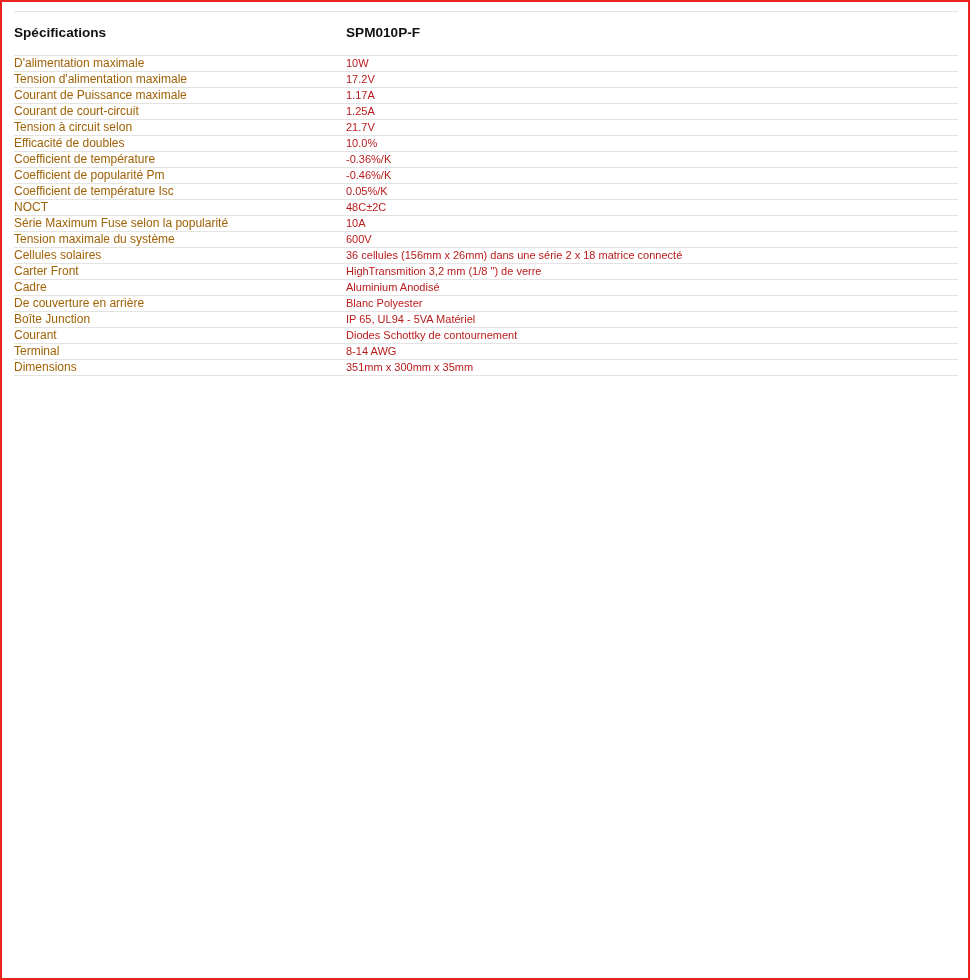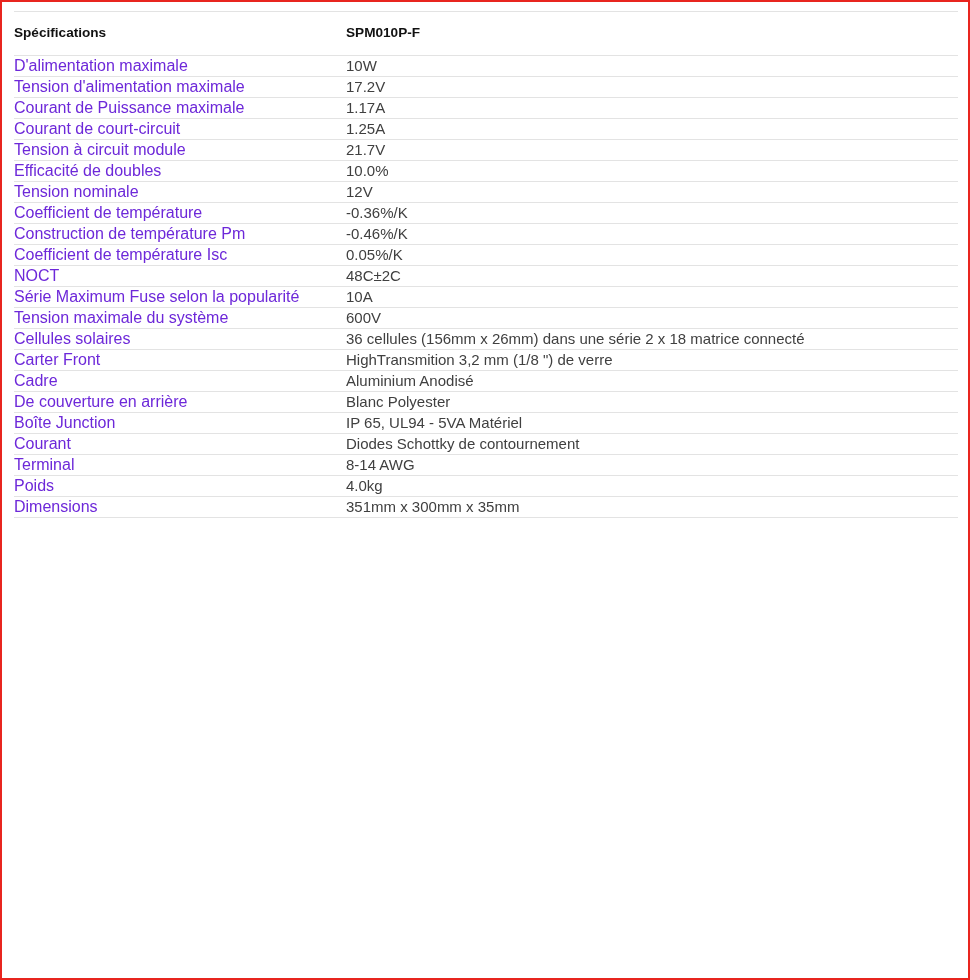--- a/index.html
+++ b/index.html
@@ -42,29 +42,29 @@
     border-top: 1px solid #e3e3e3;
   }
   table.spec td {
     padding: 0;
     vertical-align: middle;
     border: none;
   }
   td.c-label {
     width: 332px;
     padding: 11px 0 11px 16px;
-    font-size: 16px;
-    color: #6d28d9;
+    font-size: 12px;
+    color: #a16207;
     line-height: 1.25;
   }
   td.c-value {
     width: 612px;
     padding: 11px 0 11px 16px;
-    font-size: 15px;
-    color: #404040;
+    font-size: 11px;
+    color: #b91c1c;
     line-height: 1.25;
     border-left: 1px solid #e3e3e3;
   }
   tr.head td.c-label,
   tr.head td.c-value {
     font-weight: bold;
     color: #111111;
     padding-top: 13px;
     padding-bottom: 13px;
     font-size: 13.6px;
@@ -95,37 +95,33 @@
         </tr>
         <tr>
           <td class="c-label">Courant de Puissance maximale</td>
           <td class="c-value">1.17A</td>
         </tr>
         <tr>
           <td class="c-label">Courant de court-circuit</td>
           <td class="c-value">1.25A</td>
         </tr>
         <tr>
-          <td class="c-label">Tension à circuit module</td>
+          <td class="c-label">Tension à circuit selon</td>
           <td class="c-value">21.7V</td>
         </tr>
         <tr>
           <td class="c-label">Efficacité de doubles</td>
           <td class="c-value">10.0%</td>
         </tr>
         <tr>
-          <td class="c-label">Tension nominale</td>
-          <td class="c-value"> 12V</td>
-        </tr>
-        <tr>
           <td class="c-label">Coefficient de température</td>
           <td class="c-value">-0.36%/K</td>
         </tr>
         <tr>
-          <td class="c-label">Construction de température Pm</td>
+          <td class="c-label">Coefficient de popularité Pm</td>
           <td class="c-value">-0.46%/K</td>
         </tr>
         <tr>
           <td class="c-label">Coefficient de température Isc</td>
           <td class="c-value"> 0.05%/K</td>
         </tr>
         <tr>
           <td class="c-label">NOCT</td>
           <td class="c-value">48C±2C</td>
         </tr>
@@ -159,23 +155,19 @@
         </tr>
         <tr>
           <td class="c-label">Courant</td>
           <td class="c-value"> Diodes Schottky de contournement</td>
         </tr>
         <tr>
           <td class="c-label">Terminal</td>
           <td class="c-value">8-14 AWG</td>
         </tr>
         <tr>
-          <td class="c-label">Poids</td>
-          <td class="c-value">4.0kg</td>
-        </tr>
-        <tr>
           <td class="c-label">Dimensions</td>
           <td class="c-value">351mm x 300mm x 35mm</td>
         </tr>
       </tbody>
     </table>
   </div>
 </div>
 
 </body></html>

